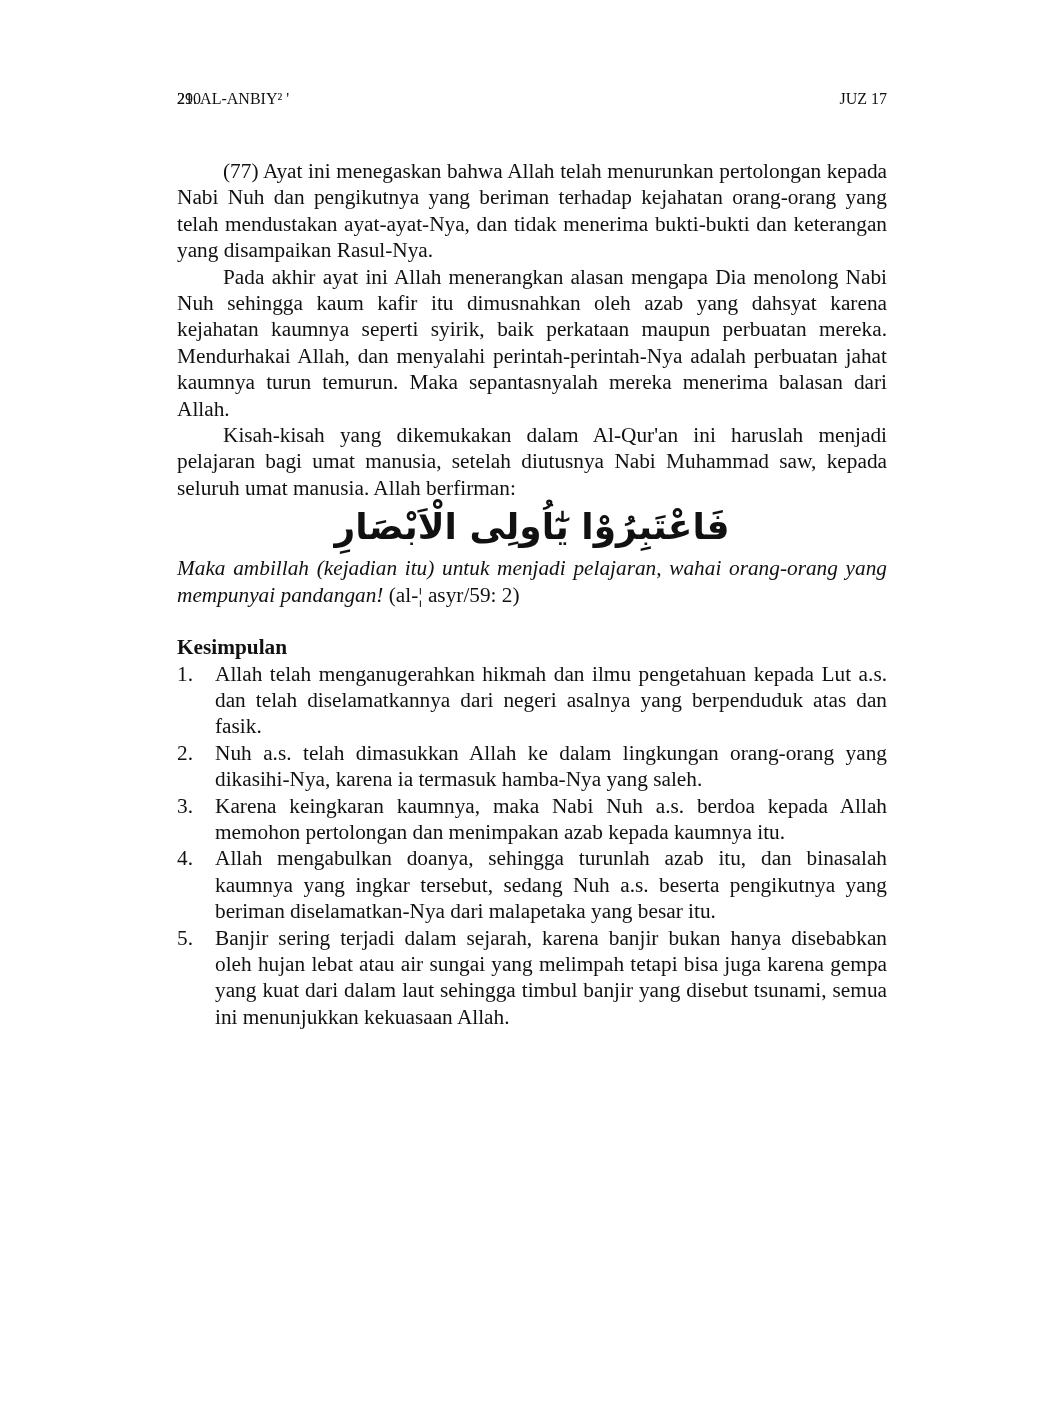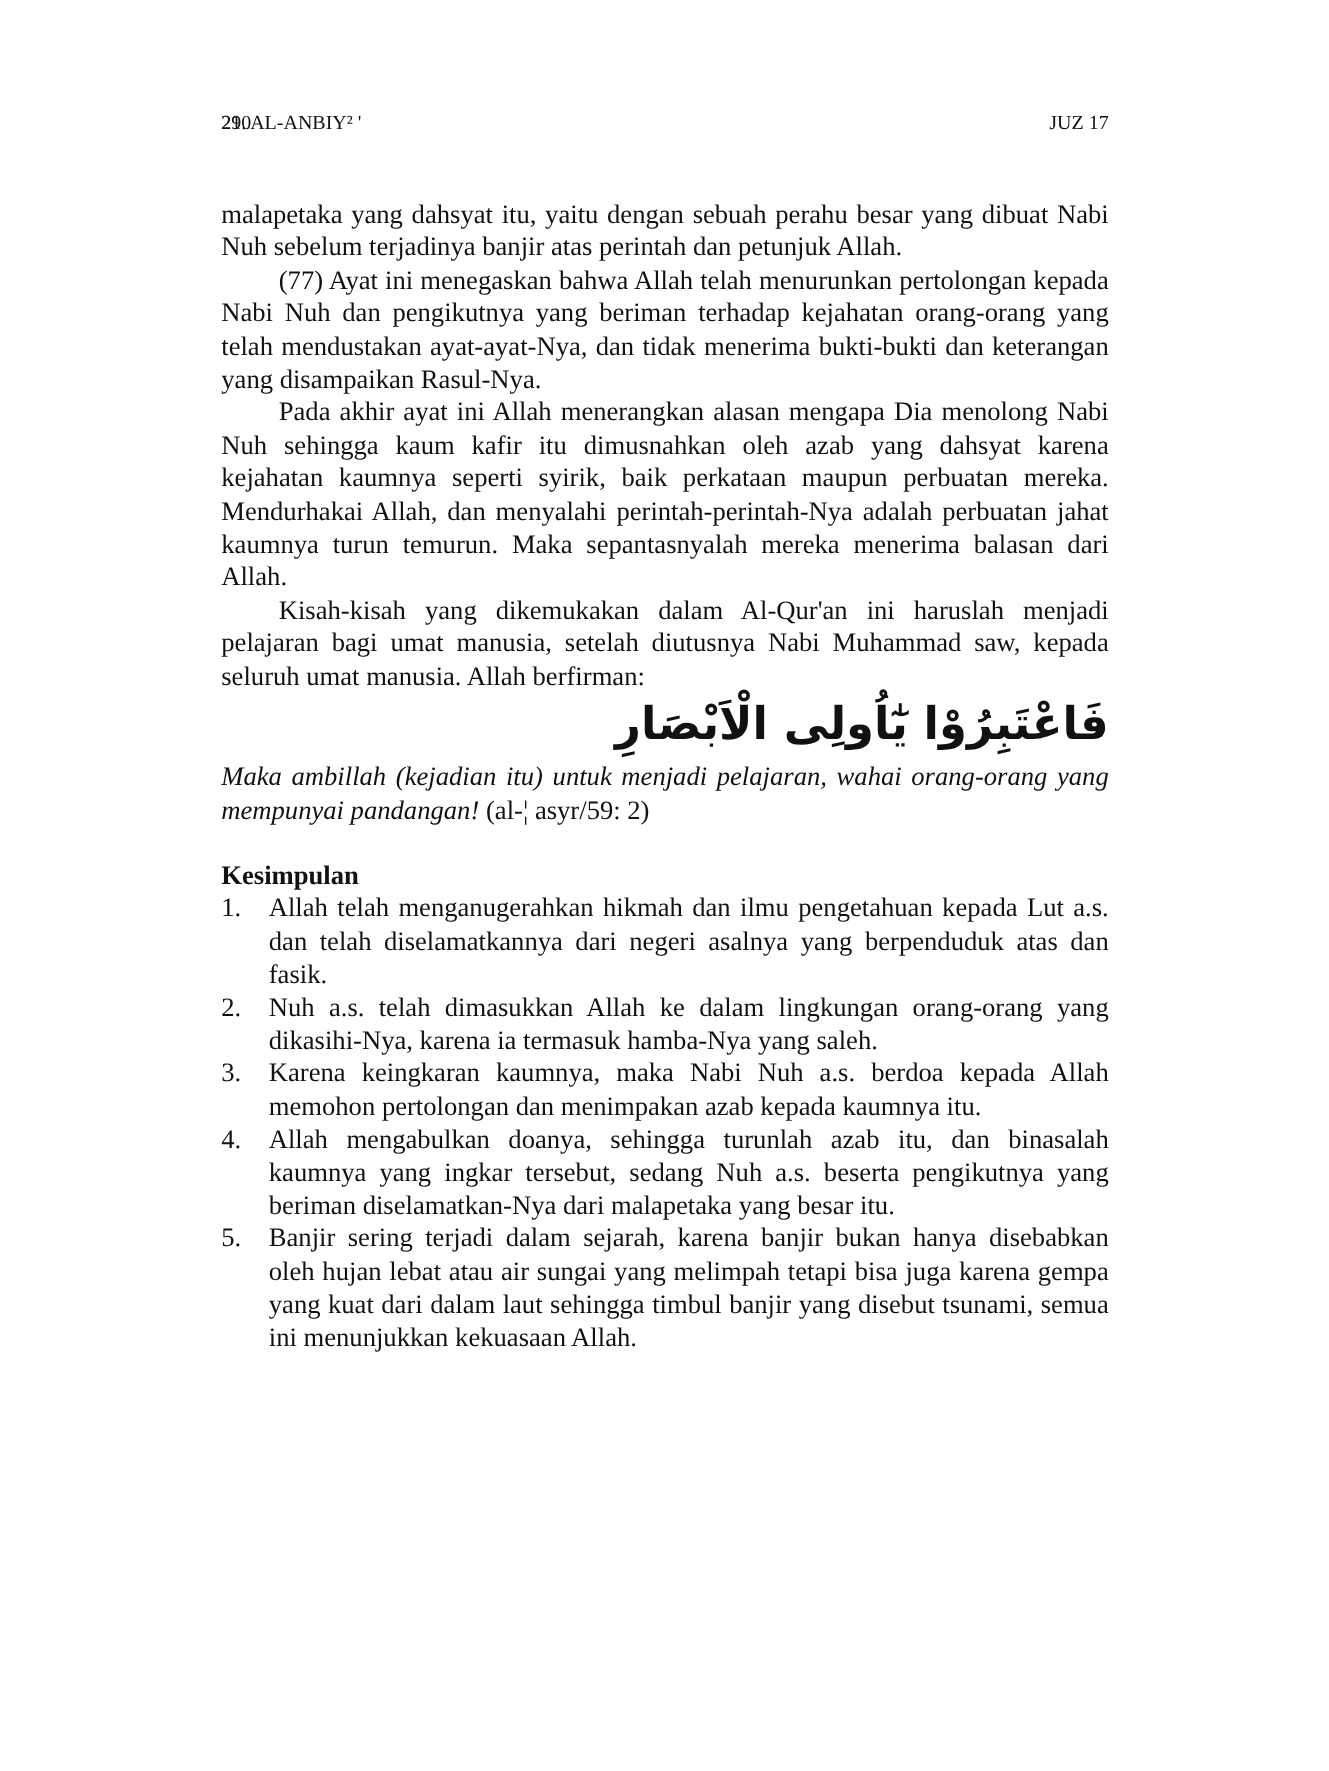--- a/index.html
+++ b/index.html
@@ -7,40 +7,39 @@
            font-family: "Liberation Serif", "DejaVu Serif", serif; color: #111; }
     .header { position: absolute; top: 90px; left: 177px; width: 710px; height: 28px;
               font-size: 16px; }
     .header .left { position: absolute; left: 0; top: 0; }
     .header .center { position: absolute; left: 0; width: 100%; text-align: left; top: 0; }
     .header .right { position: absolute; right: 0; top: 0; }
     .body { position: absolute; top: 158px; left: 177px; width: 710px;
             font-size: 21.3px; line-height: 26.4px; }
     .para { text-align: justify; margin: 0; text-align-last: left; }
     .para.indent { text-indent: 46px; }
-    .arabic { font-size: 36px; line-height: 52px; height: 54px;
+    .arabic { text-align: center; font-size: 36px; line-height: 52px; height: 54px;
               font-family: "DejaVu Sans", sans-serif; font-weight: bold; direction: rtl; margin: 0; }
     .trans { text-align: justify; margin: 0; }
     .trans i { font-style: italic; }
     .heading { font-weight: bold; margin-top: 26px; }
     ol { margin: 0; padding: 0; list-style: none; }
     ol li { position: relative; padding-left: 38px; text-align: justify; }
     ol li .num { position: absolute; left: 0; top: 0; }
   </style>
 </head>
 <body>
 
 <div class="header">
   <span class="left">290</span>
   <span class="center">21. AL-ANBIY² '</span>
   <span class="right">JUZ 17</span>
 </div>
 
 <div class="body">
-  <p class="para">malapetaka yang dahsyat itu, yaitu dengan sebuah perahu besar yang dibuat Nabi Nuh sebelum terjadinya banjir atas perintah dan petunjuk Allah.</p>
   <p class="para indent">(77) Ayat ini menegaskan bahwa Allah telah menurunkan pertolongan kepada Nabi Nuh dan pengikutnya yang beriman terhadap kejahatan orang-orang yang telah mendustakan ayat-ayat-Nya, dan tidak menerima bukti-bukti dan keterangan yang disampaikan Rasul-Nya.</p>
   <p class="para indent">Pada akhir ayat ini Allah menerangkan alasan mengapa Dia menolong Nabi Nuh sehingga kaum kafir itu dimusnahkan oleh azab yang dahsyat karena kejahatan kaumnya seperti syirik, baik perkataan maupun perbuatan mereka. Mendurhakai Allah, dan menyalahi perintah-perintah-Nya adalah perbuatan jahat kaumnya turun temurun. Maka sepantasnyalah mereka menerima balasan dari Allah.</p>
   <p class="para indent">Kisah-kisah yang dikemukakan dalam Al-Qur'an ini haruslah menjadi pelajaran bagi umat manusia, setelah diutusnya Nabi Muhammad saw, kepada seluruh umat manusia. Allah berfirman:</p>
 
   <p class="arabic">فَاعْتَبِرُوْا يٰٓاُولِى الْاَبْصَارِ</p>
   <p class="trans"><i>Maka ambillah (kejadian itu) untuk menjadi pelajaran, wahai orang-orang yang mempunyai pandangan!</i><span> (al-¦ asyr/59: 2)</span></p>
 
   <div class="heading">Kesimpulan</div>
   <ol>
     <li><span class="num">1.</span><span>Allah telah menganugerahkan hikmah dan ilmu pengetahuan kepada Lut a.s. dan telah diselamatkannya dari negeri asalnya yang berpenduduk atas dan fasik.</span></li>

